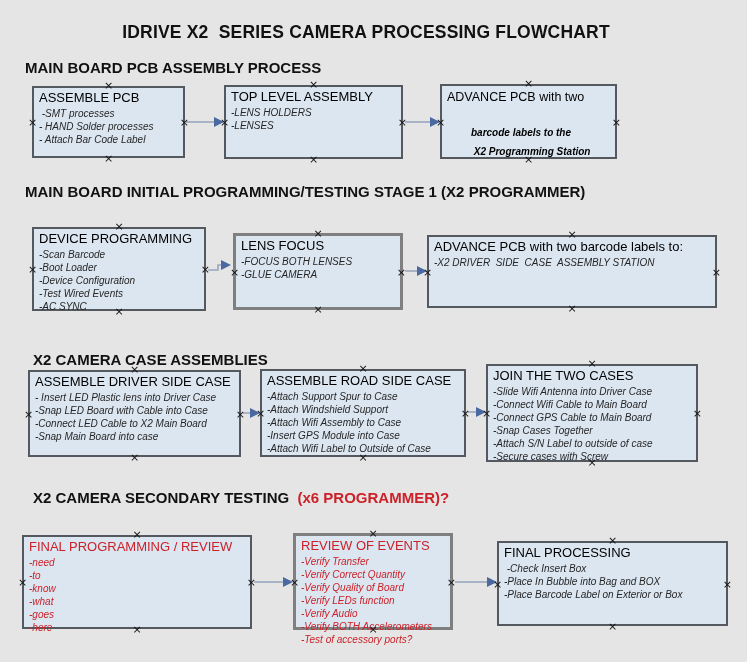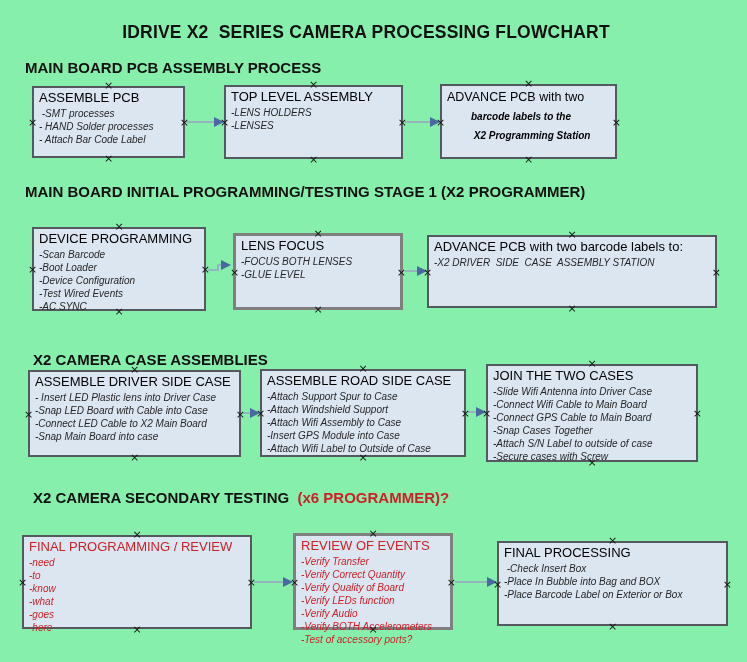--- a/index.html
+++ b/index.html
@@ -1,38 +1,38 @@
 <!DOCTYPE html>
 <html><head>
 <meta charset="utf-8">
 <style>
   html,body{margin:0;padding:0;background:#ffffff;}
   #canvas{
     position:relative;width:747px;height:662px;overflow:hidden;
-    background:#86efac;font-family:"Liberation Sans",sans-serif;color:#1f1f1f;
+    background:#e5e5e5;font-family:"Liberation Sans",sans-serif;color:#1f1f1f;
   }
   .flowchart-title{
     position:absolute;top:22px;left:0;width:732px;text-align:center;
     font-size:17.5px;font-weight:bold;color:#111;white-space:pre;letter-spacing:.2px;
   }
   .section-header{
     position:absolute;font-size:15px;font-weight:bold;color:#111;white-space:pre;
   }
   .section-header .red-part{color:#cc2128;}
   .flow-box{
     position:absolute;box-sizing:border-box;background:#dce6f1;
     border:2px solid #54595f;padding:2px 4px 0 5px;overflow:visible;
   }
   .flow-box.thick{border:3px solid #7f7f7f;}
   .box-title{
     display:block;font-size:13px;font-weight:normal;color:#000;
     white-space:pre;line-height:16px;margin-bottom:1px;
   }
   .box-line{display:block;font-size:10px;line-height:13px;color:#262626;white-space:pre;font-style:italic;}
-  .flow-box.bold-lines .box-title{line-height:19px;margin-bottom:0;font-size:12.5px;}
+  .flow-box.bold-lines .box-title{line-height:19px;margin-bottom:16px;font-size:12.5px;}
   .flow-box.bold-lines .box-line{font-weight:bold;font-size:10px;line-height:19px;color:#000;padding-left:24px;}
   .flow-box.red-text .box-title,.flow-box.red-text .box-line{color:#cc2128;}
   .anchor{
     position:absolute;font-family:"DejaVu Sans",sans-serif;font-size:11px;
     line-height:1;color:#141414;pointer-events:none;
   }
   .anchor-t{top:-8px;left:50%;transform:translateX(-50%);}
   .anchor-b{bottom:-8px;left:50%;transform:translateX(-50%);}
   .anchor-l{left:-6px;top:50%;transform:translateY(-50%);}
   .anchor-r{right:-6px;top:50%;transform:translateY(-50%);}
@@ -124,21 +124,21 @@
     <span class="box-line">-Test Wired Events</span>
     <span class="box-line">-AC SYNC</span>
   <span class="anchor anchor-t">×</span>
       <span class="anchor anchor-b">×</span>
       <span class="anchor anchor-l">×</span>
       <span class="anchor anchor-r">×</span>
     </div>
   <div class="flow-box thick" style="left:233px;top:233px;width:170px;height:77px;">
     <span class="box-title">LENS FOCUS</span>
     <span class="box-line">-FOCUS BOTH LENSES</span>
-    <span class="box-line">-GLUE LEVEL</span>
+    <span class="box-line">-GLUE CAMERA</span>
   <span class="anchor anchor-t">×</span>
       <span class="anchor anchor-b">×</span>
       <span class="anchor anchor-l">×</span>
       <span class="anchor anchor-r">×</span>
     </div>
   <div class="flow-box" style="left:427px;top:235px;width:290px;height:73px;">
     <span class="box-title">ADVANCE PCB with two barcode labels to:</span>
     <span class="box-line">-X2 DRIVER  SIDE  CASE  ASSEMBLY STATION</span>
   <span class="anchor anchor-t">×</span>
       <span class="anchor anchor-b">×</span>

